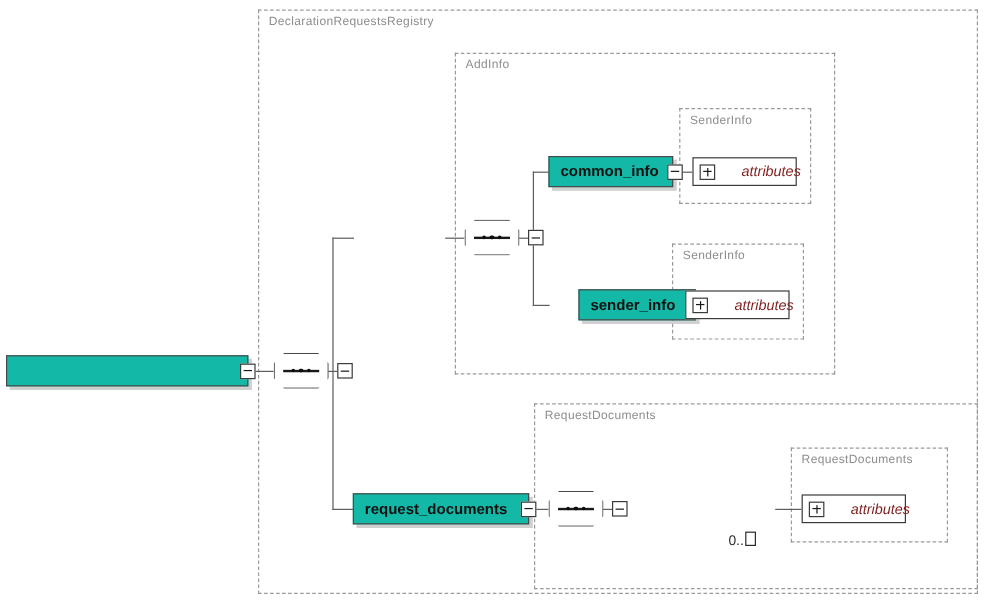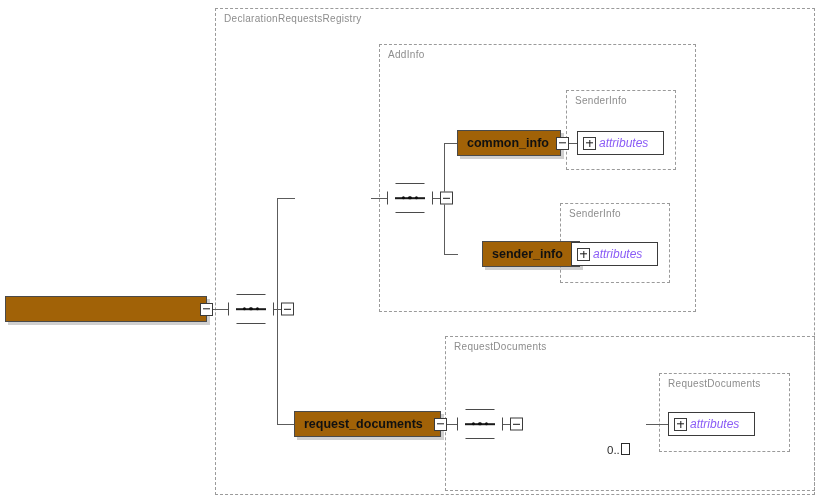--- a/index.html
+++ b/index.html
@@ -37,21 +37,21 @@
     color: #8d8d8d;
     letter-spacing: 0.3px;
     white-space: nowrap;
     font-family: "Liberation Sans", sans-serif;
   }
 
   
   .node {
     position: absolute;
     box-sizing: border-box;
-    background: #a16207;
+    background: #14b8a6;
     border: 1.6px solid #4a4a4a;
     display: flex;
     align-items: center;
     height: 26px;
     padding-left: 9px;
     padding-right: 0px;
     box-shadow: 3px 3px 0 rgba(150,150,150,0.45);
   }
   .node.optional {
     border: 1.4px dashed #4a4a4a;
@@ -73,23 +73,23 @@
     background: #ffffff;
     border: 1.6px solid #3b3b3b;
     height: 24px;
     display: flex;
     align-items: center;
     padding: 0 8px 0 5px;
   }
   .attrbox .attr-label {
     font-size: 12px;
     font-style: italic;
-    color: #8b5cf6;
+    color: #7f1d1d;
     white-space: nowrap;
-    margin-left: 3px;
+    margin-left: 22px;
     font-family: "Liberation Sans", sans-serif;
   }
 
   
   .toggle {
     width: 13px;
     height: 13px;
     box-sizing: border-box;
     border: 1.4px solid #3b3b3b;
     background: #ffffff;

